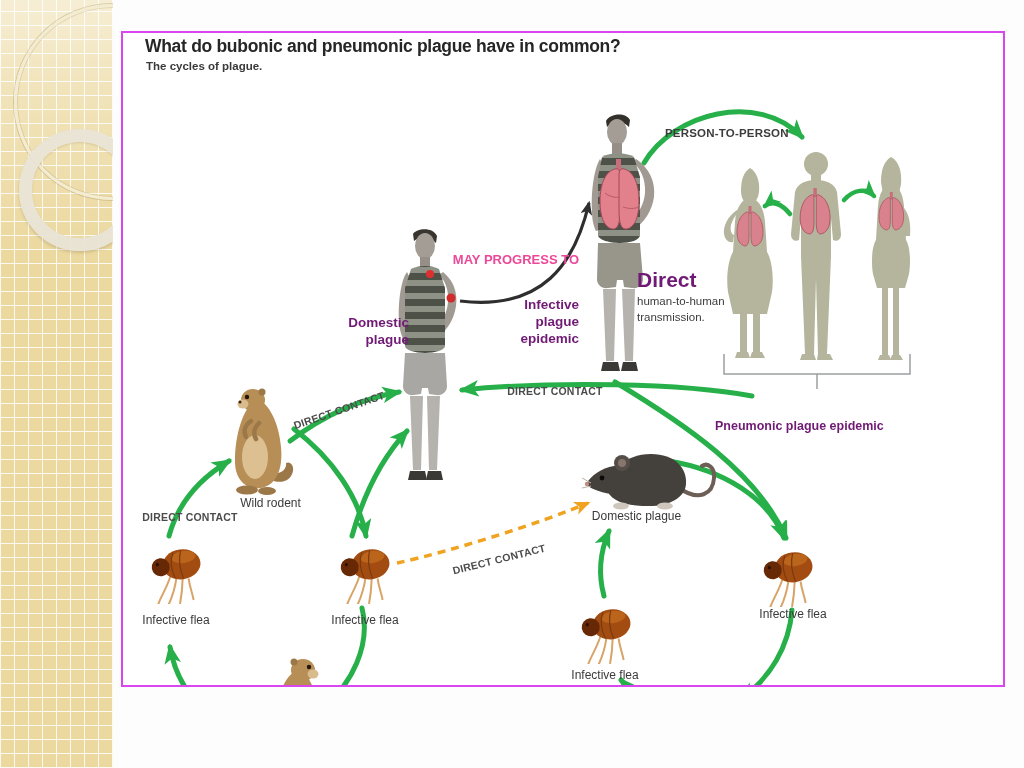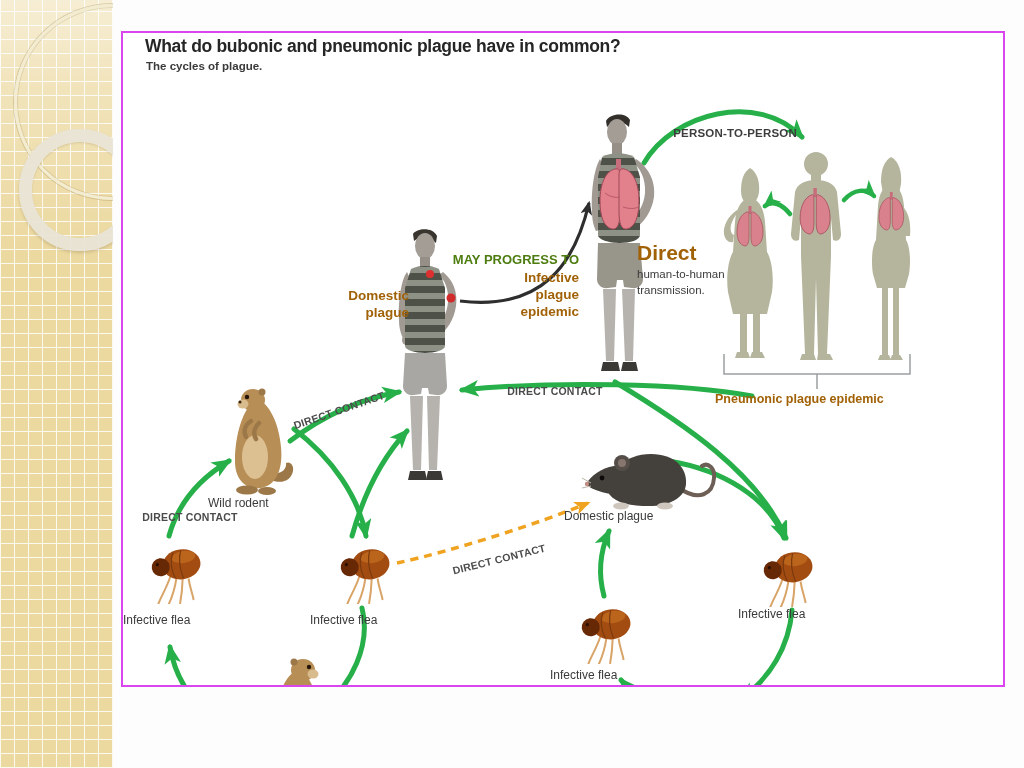--- a/index.html
+++ b/index.html
@@ -20,30 +20,30 @@
   
   .slide{position:absolute;left:121px;top:31px;width:884px;height:656px;background:#ffffff;
          border:2px solid #d946ef;box-sizing:border-box;overflow:hidden;}
   .title{position:absolute;left:22px;top:3px;width:600px;font-size:17.5px;font-weight:700;
          color:#262626;letter-spacing:-.3px;}
   .subtitle{position:absolute;left:23px;top:27px;font-size:11.5px;font-weight:700;color:#3a3a3a;text-align:right;}
   .arrows{position:absolute;left:0;top:0;}
   .fig{position:absolute;}
   .lbl{position:absolute;color:#3c3c3c;}
   .dc{font-size:10.5px;font-weight:700;color:#4b4b4b;letter-spacing:.2px;text-align:center;}
-  .blue{color:#a16207;}
+  .blue{color:#701a75;margin-top:27px;}
   .rt19{transform:rotate(-19deg);}
   .rt14{transform:rotate(-14deg);}
-  .ptp{font-size:11.5px;font-weight:700;letter-spacing:.2px;text-align:right;color:#3c3c3c;}
-  .mpt{font-size:13px;font-weight:600;text-align:right;color:#4d7c0f;}
+  .ptp{font-size:11.5px;font-weight:700;letter-spacing:.2px;text-align:left;color:#3c3c3c;}
+  .mpt{font-size:13px;font-weight:600;text-align:right;color:#ec4899;}
   .bluestack{font-size:13.5px;font-weight:700;line-height:17px;text-align:right;}
   .direct-title{font-size:21px;font-weight:700;line-height:23px;}
   .direct-sub{font-size:11.5px;line-height:15.5px;color:#3c3c3c;}
   .epi{font-size:12.5px;font-weight:700;text-align:left;}
-  .namelbl{font-size:12px;text-align:left;color:#3a3a3a;}
+  .namelbl{font-size:12px;text-align:center;color:#3a3a3a;}
   .pathways{position:absolute;left:302px;top:667px;width:138px;height:46px;background:#fff;
     border-radius:5px;box-shadow:0 2px 7px rgba(0,0,0,.22);padding:9px 0 0 13px;box-sizing:border-box;}
   .pathways .pw{font-size:13px;font-weight:700;letter-spacing:.4px;color:#2b2b2b;}
   .frag{margin-top:7px;height:4px;overflow:hidden;color:#8a8a8a;}
   .mirror{transform:scaleX(-1);}
 </style>
 </head>
 <body>
 
 <div class="stage">

